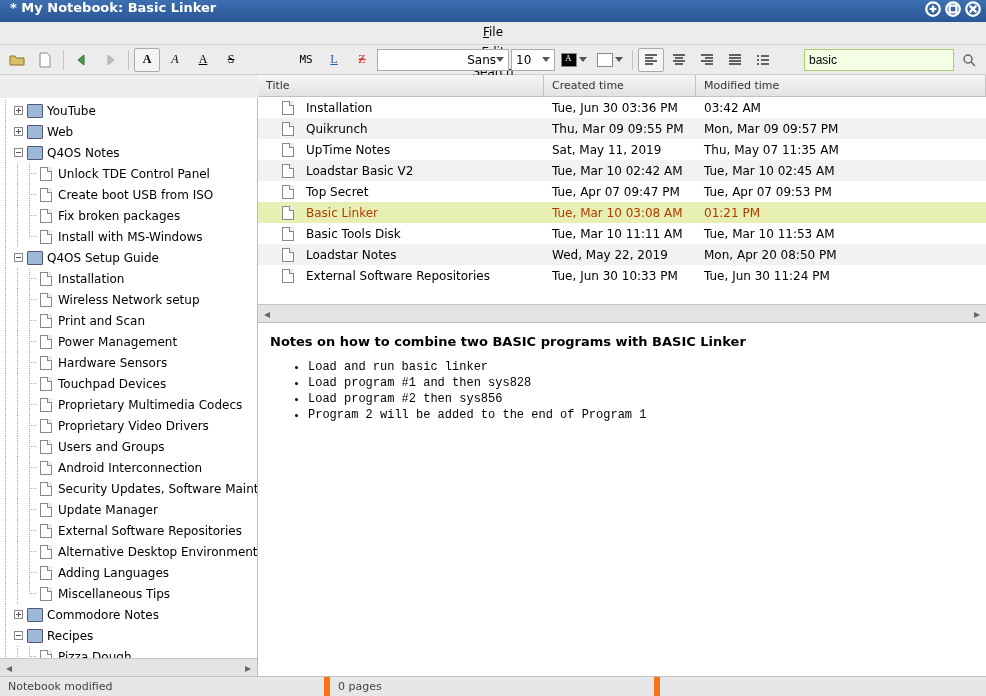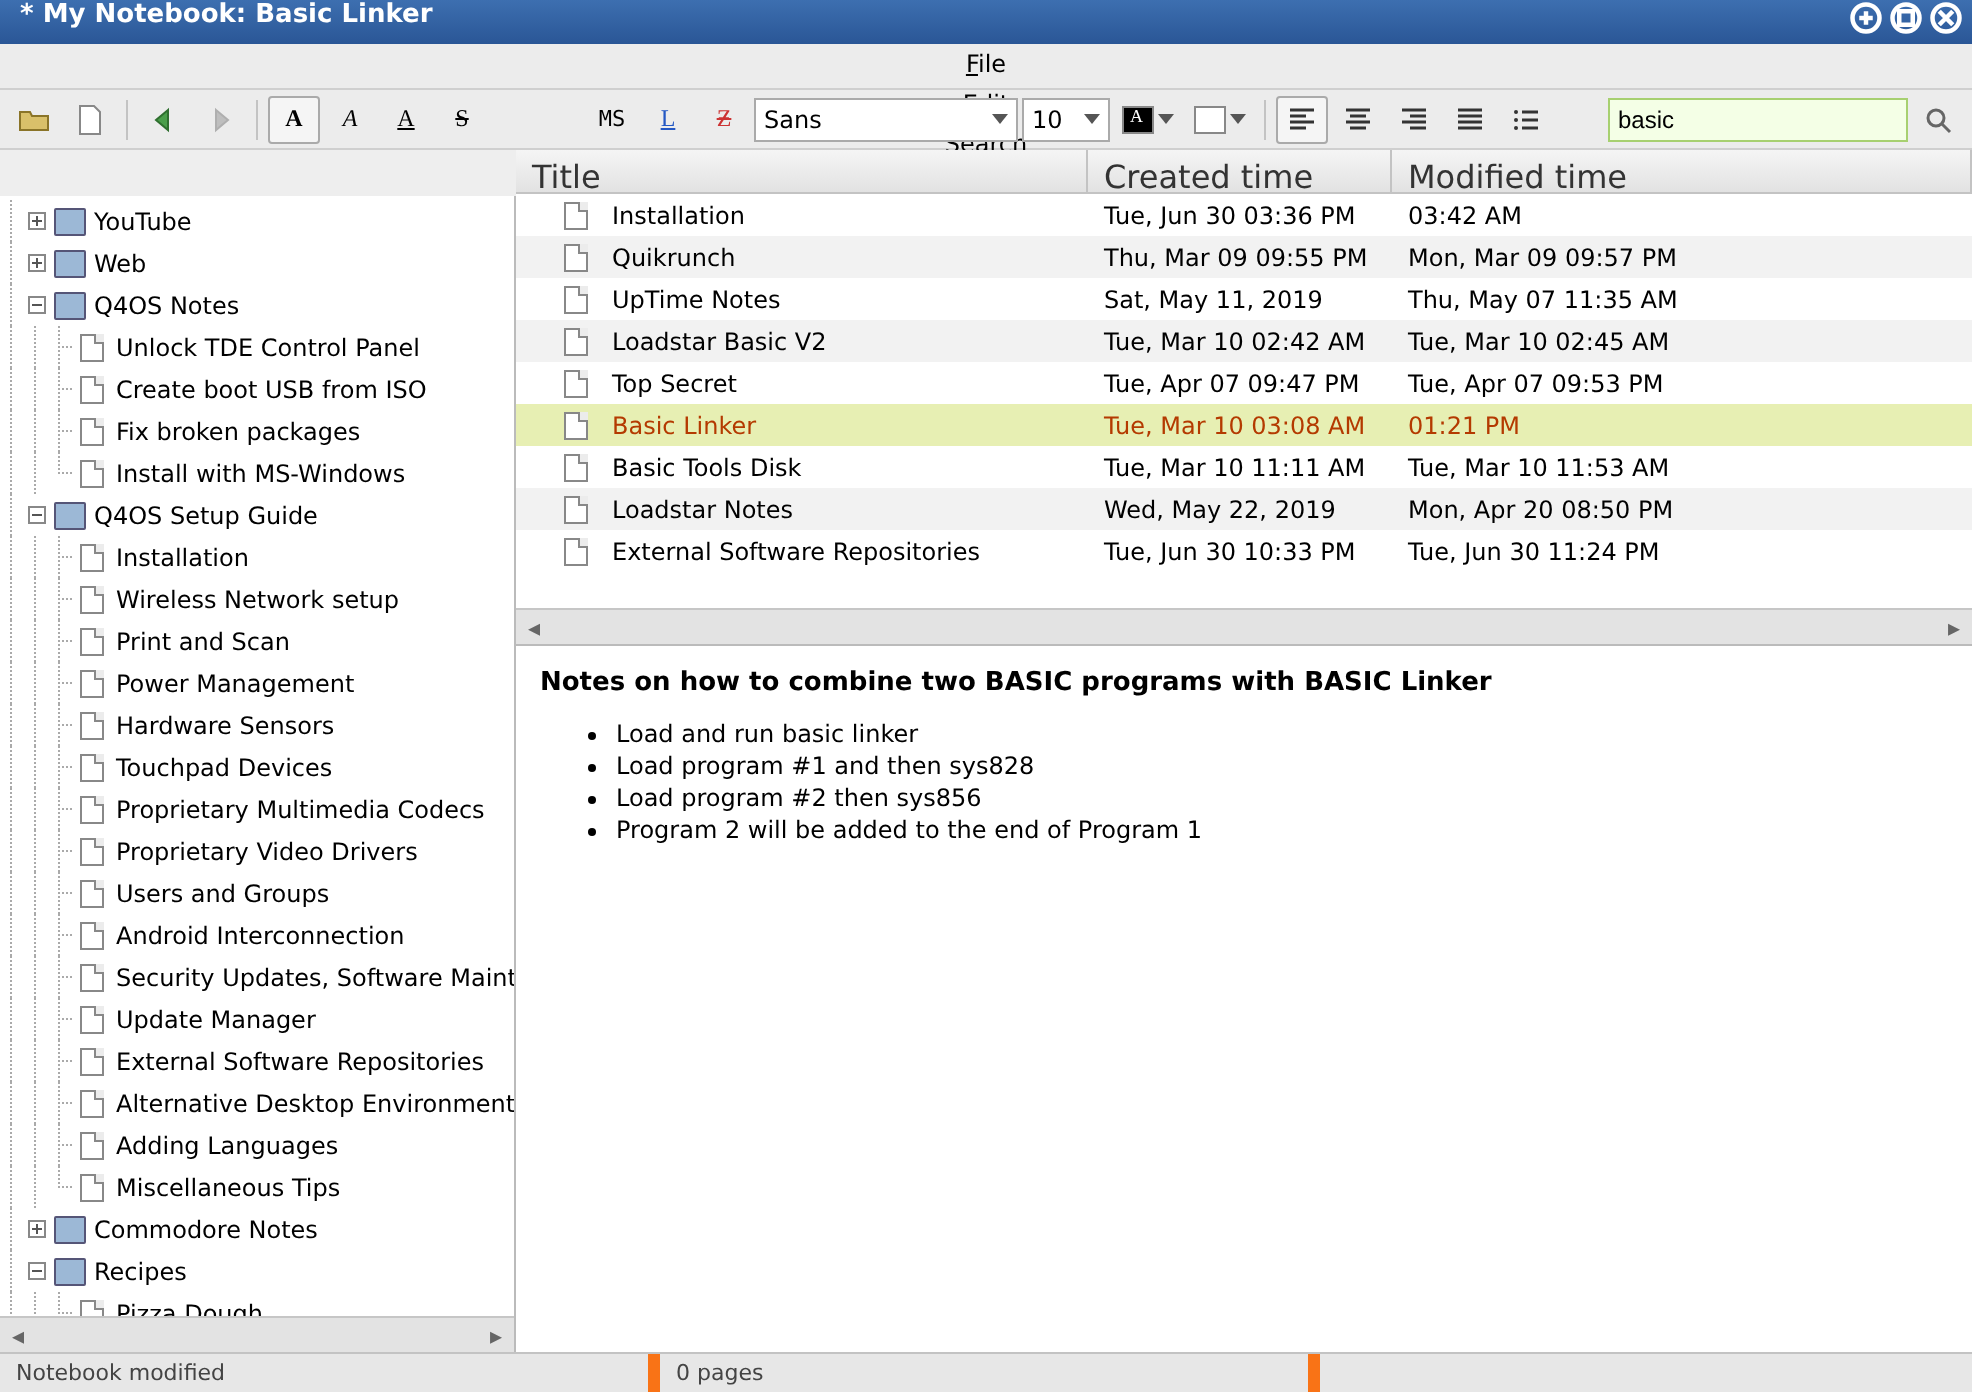--- a/index.html
+++ b/index.html
@@ -14,21 +14,21 @@
   
   .menubar { height: 23px; background: #ececec; border-bottom: 1px solid #cfcfcf; display: flex; align-items: center; padding: 0 6px; flex-direction: column; }
   .menubar .menu-item { padding: 3px 10px; cursor:pointer; }
   .menubar .menu-item .ul { text-decoration: underline; }
 
   
   .toolbar { height: 30px; background: #ececec; border-bottom: 1px solid #cfcfcf; display:flex; align-items:center; padding: 0 4px; gap:2px; }
   .tbutton { width: 26px; height: 24px; border: 1px solid transparent; display:flex; align-items:center; justify-content:center; cursor:pointer; border-radius:2px; }
   .tbutton svg { width:16px; height:16px; }
   .tsep { width:1px; height:20px; background:#c3c3c3; margin:0 3px; }
-  .font-select { width:132px; height:22px; border:1px solid #aaa; background:#fff; display:flex; align-items:center; padding:0 4px; justify-content:space-between; cursor:pointer;}
+  .font-select { width:132px; height:22px; border:1px solid #aaa; background:#fff; display:flex; align-items:center; padding:0 4px; justify-content:flex-end; cursor:pointer;}
   .size-select { width:44px; height:22px; border:1px solid #aaa; background:#fff; display:flex; align-items:center; padding:0 4px; justify-content:space-between; cursor:pointer;}
   .color-swatch { width:16px; height:14px; border:1px solid #888;}
   .search-box { width:150px; height:22px; border:1px solid #a7d070; background:#f4ffe6; display:flex; align-items:center; padding:0 4px; margin-left:auto; }
   .search-box input { border:none; outline:none; background:transparent; width:100%; font-size:12px;}
   .spacer { flex: 1 1 auto; }
 
   
   .main { display:flex; height: calc(696px - 22px - 23px - 30px - 20px); }
 
   
@@ -47,37 +47,37 @@
   .page-icon { width:12px; height:14px; background:#fff; border:1px solid #888; position:relative; margin:0 6px 0 4px; flex:none;}
   .page-icon::after { content:""; position:absolute; right:-1px; top:-1px; width:4px; height:4px; background:#ececec; border-left:1px solid #888; border-bottom:1px solid #888;}
   .tree-label { padding-left:0px; }
   .tree-hscroll { position:absolute; left:0; right:0; bottom:0; height:18px; background:#e3e3e3; border-top:1px solid #c6c6c6; display:flex; align-items:center; justify-content:space-between; padding:0 2px;}
   .tree-hscroll .arr { width:14px; height:14px; display:flex;align-items:center;justify-content:center; color:#666;}
 
   
   .right-pane { flex:1; display:flex; flex-direction:column; background:#ececec;}
   .list-area { height: 248px; display:flex; flex-direction:column; border-bottom:1px solid #bbb; background:#fff;}
   .list-header { display:flex; height:22px; background:linear-gradient(#f5f5f5,#e2e2e2); border-bottom:1px solid #c3c3c3;}
-  .list-header .col { border-right:1px solid #c3c3c3; padding:4px 8px; color:#333; font-size:16px;}
+  .list-header .col { border-right:1px solid #c3c3c3; padding:4px 8px; color:#333; font-size:11px;}
   .col-title { flex: 0 0 286px; }
   .col-created { flex: 0 0 152px; }
   .col-modified { flex: 1 1 auto; }
   .list-body { flex:1; overflow:auto;}
   .row { display:flex; height:21px; align-items:center;}
   .row:nth-child(even){ background:#f2f2f2;}
   .row.selected { background:#e7efb3; color:#b43a00;}
   .row .col { padding:0 8px;}
   .row .col-title { display:flex; align-items:center; gap:6px; padding-left:20px;}
   .list-hscroll { height:18px; background:#e3e3e3; border-top:1px solid #c6c6c6; display:flex; align-items:center; padding:0 2px; justify-content:space-between;}
   .list-hscroll .arr { width:14px; height:14px; display:flex;align-items:center;justify-content:center; color:#666;}
 
   .editor { flex:1; background:#fff; border-top:1px solid #fff; padding:10px 12px; overflow:auto;}
   .editor .heading { font-weight:bold; font-size:13px; margin-bottom:10px;}
   .editor ul { list-style:disc; padding-left:38px;}
-  .editor li { line-height:16px;}
+  .editor li { line-height:16px;font-family:Liberation Mono, monospace;}
 
   
   .statusbar { height:20px; background:#e7e7e7; border-top:1px solid #c3c3c3; display:flex; align-items:center; font-size:11px; color:#444;}
   .statusbar .cell { padding:0 8px; border-right:6px solid #f97316; height:100%; display:flex; align-items:center;}
   .statusbar .cell.st1 { width:330px;}
   .statusbar .cell.st2 { width:330px;}
   .statusbar .cell.st3 { flex:1; border-right:none;}
 
   
   .dd { width:0;height:0;border-left:4px solid transparent;border-right:4px solid transparent;border-top:5px solid #555;}

